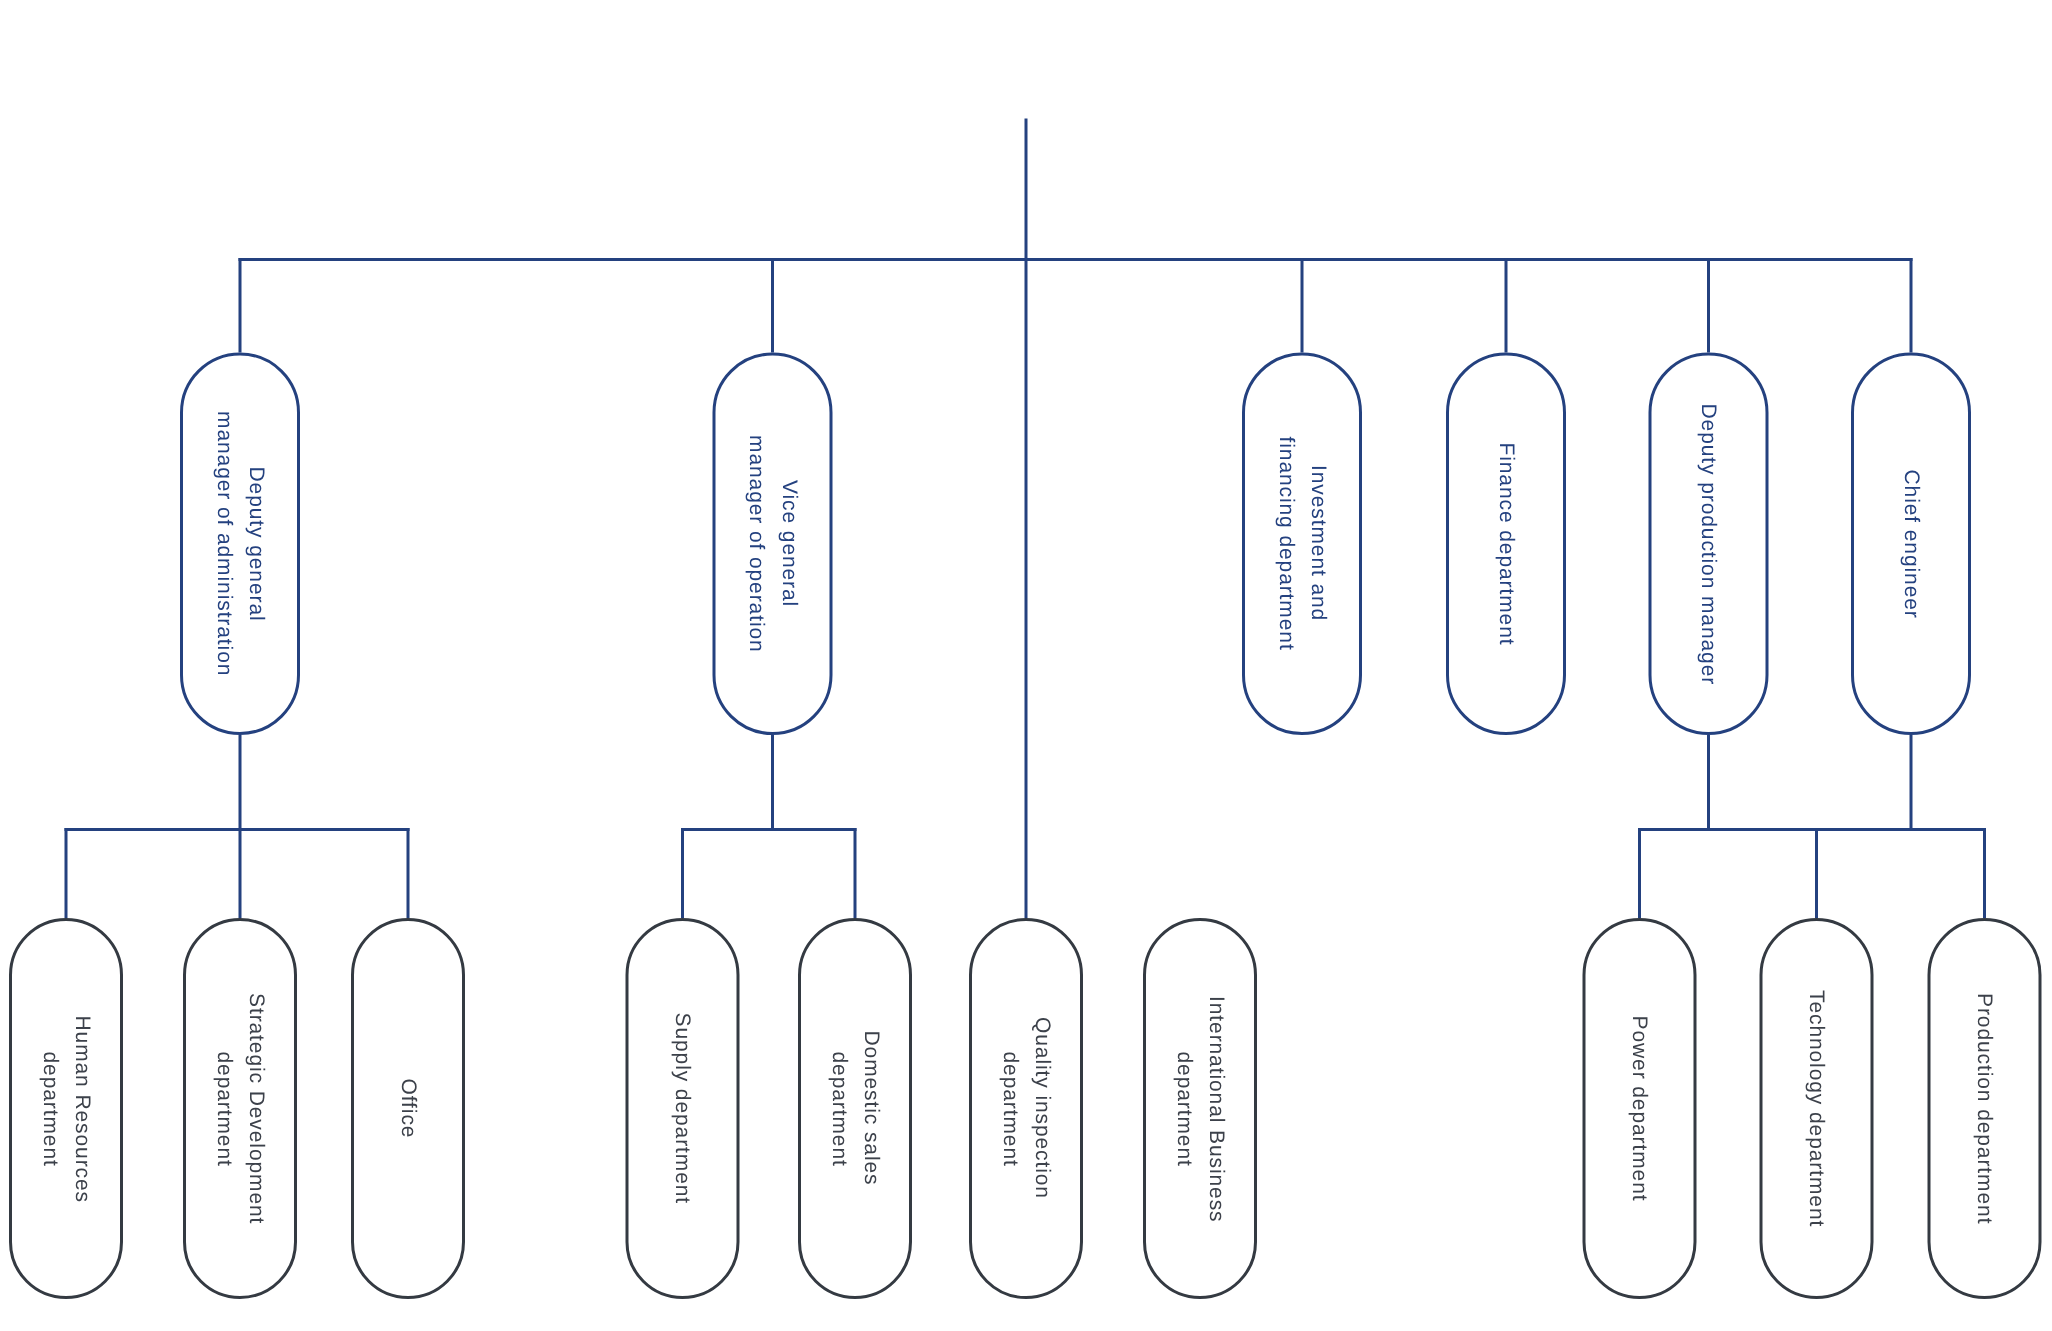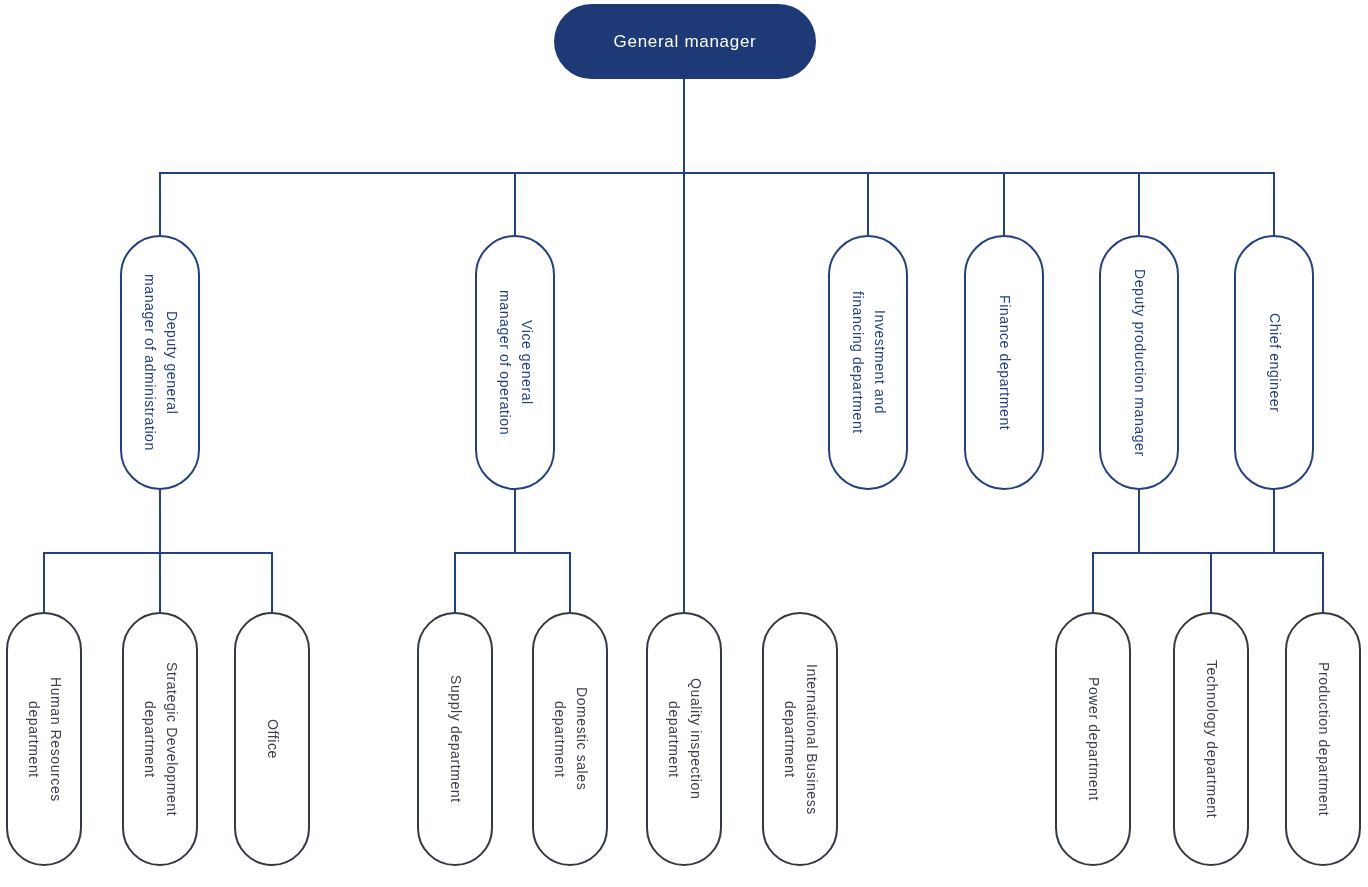--- a/index.html
+++ b/index.html
@@ -139,23 +139,20 @@
   <div class="line c-oper-d1"></div>
   <div class="line c-oper-d2"></div>
 
   <div class="line c-prod-v1"></div>
   <div class="line c-prod-v2"></div>
   <div class="line c-prod-bus"></div>
   <div class="line c-prod-d1"></div>
   <div class="line c-prod-d2"></div>
   <div class="line c-prod-d3"></div>
 
-  <div class="node root">
-    <span>General manager</span>
-  </div>
 
   <div class="node l2 n-deputy-admin">
     <span class="vtext">Deputy general
 manager of administration</span>
   </div>
   <div class="node l2 n-vice-operation">
     <span class="vtext">Vice general
 manager of operation</span>
   </div>
   <div class="node l2 n-investment">

